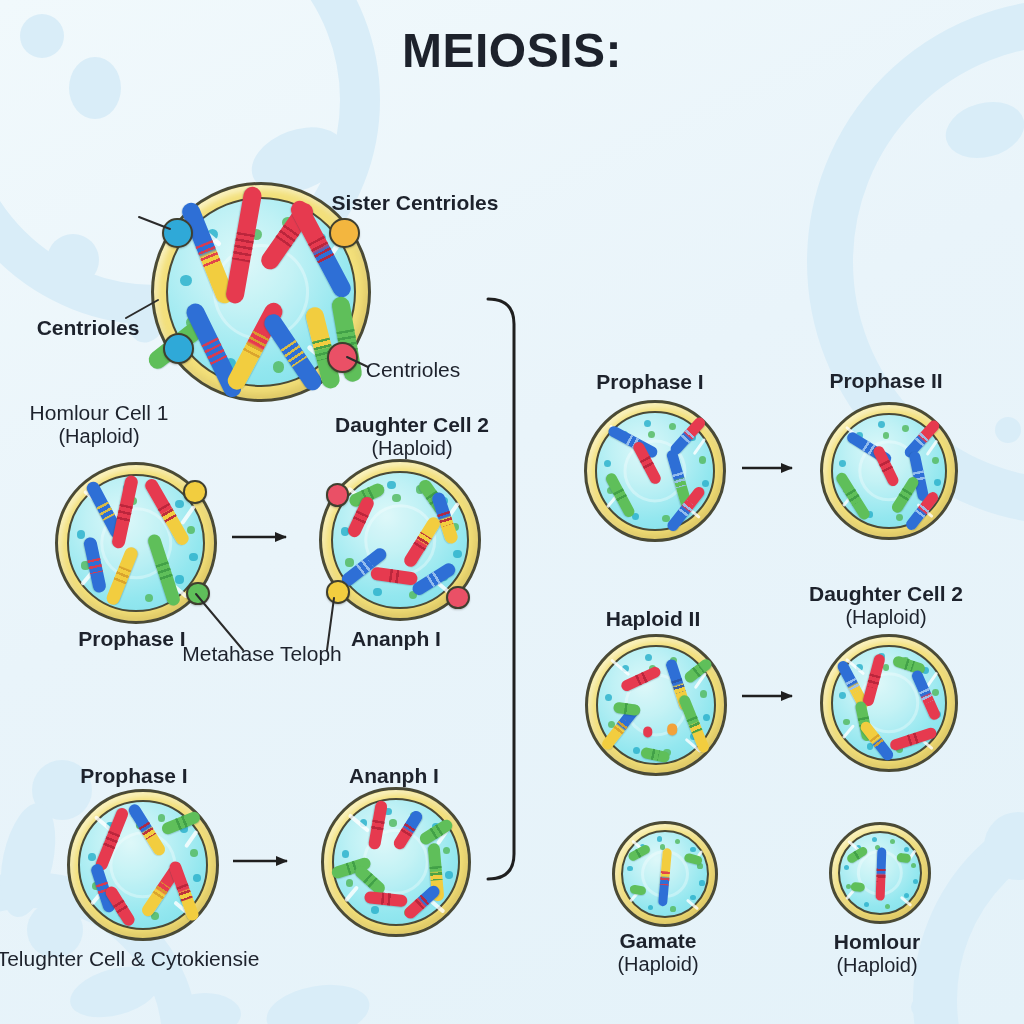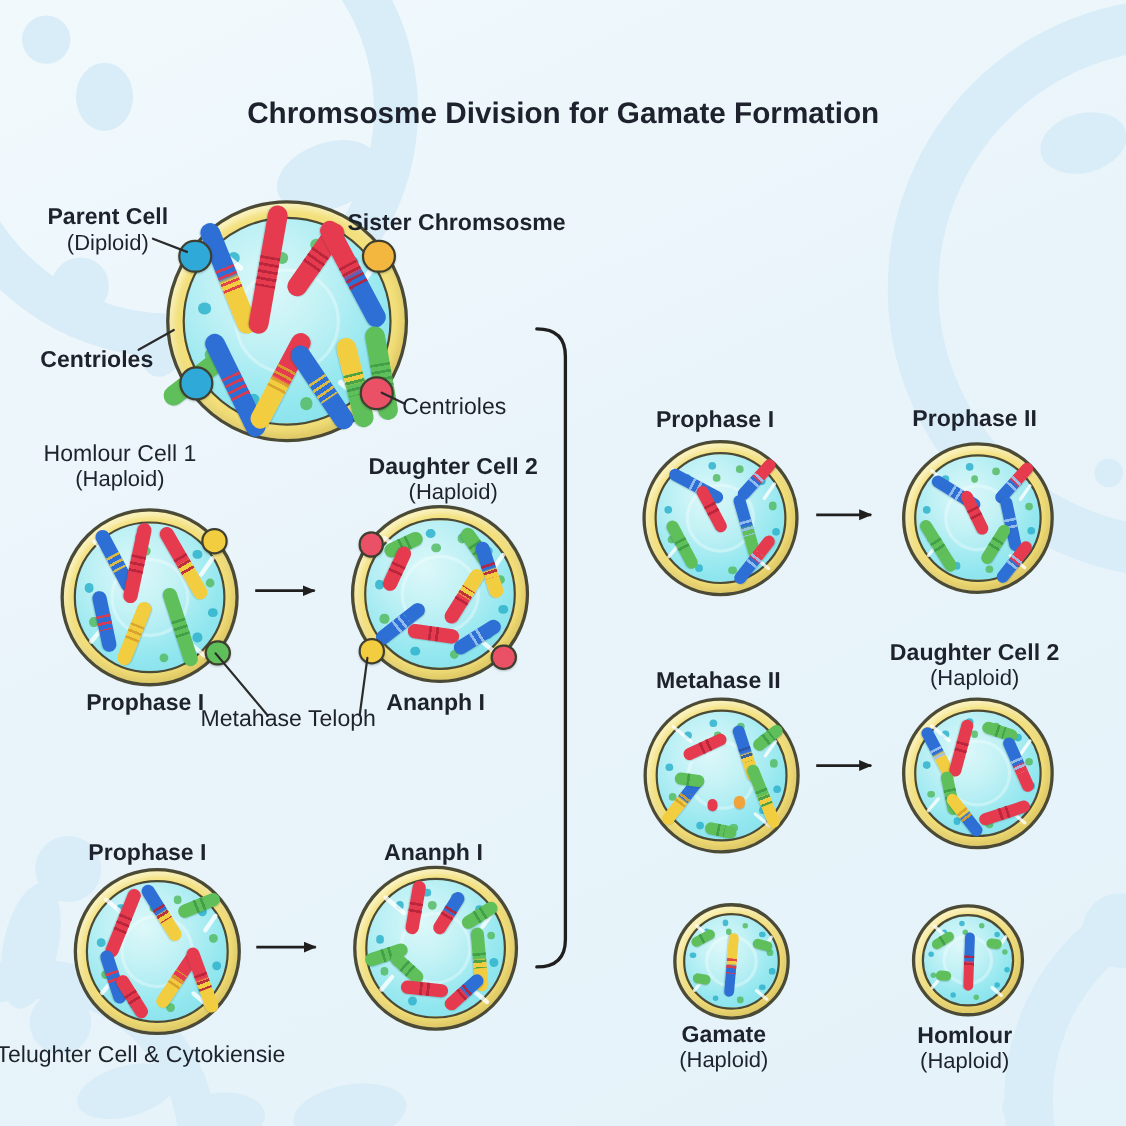--- a/index.html
+++ b/index.html
@@ -531,49 +531,45 @@
     <g stroke="#2b2b2b" stroke-width="2" stroke-linecap="round">
       <line x1="139" y1="217" x2="170" y2="229"></line>
       <line x1="126" y1="318" x2="158" y2="300"></line>
       <line x1="347" y1="357" x2="368" y2="367"></line>
       <line x1="196" y1="594" x2="243" y2="650"></line>
       <line x1="334" y1="598" x2="327" y2="650"></line>
     </g>
   </svg>
 
   <div id="labels-layer">
-    <div class="lbl subtitle" style="left:512px;top:88px">Chromsosme Division for Gamate Formation</div>
-
-    <div class="lbl" style="left:98px;top:186px">
-      <span class="b">Parent Cell</span>
-      <span class="sub">(Diploid)</span>
-    </div>
-    <div class="lbl b" style="left:415px;top:191px">Sister Chromsosme</div>
+    <div class="lbl title" style="left:512px;top:24px">MEIOSIS:</div>
+
+    <div class="lbl b" style="left:415px;top:191px">Sister Centrioles</div>
     <div class="lbl b" style="left:88px;top:316px">Centrioles</div>
     <div class="lbl" style="left:413px;top:358px">Centrioles</div>
 
-    <div class="lbl" style="left:109px;top:401px">
+    <div class="lbl" style="left:99px;top:401px">
       <span>Homlour Cell 1</span>
       <span class="sub">(Haploid)</span>
     </div>
     <div class="lbl" style="left:412px;top:413px">
       <span class="b">Daughter Cell 2</span>
       <span class="sub">(Haploid)</span>
     </div>
     <div class="lbl b" style="left:132px;top:627px">Prophase I</div>
     <div class="lbl" style="left:262px;top:642px">Metahase Teloph</div>
     <div class="lbl b" style="left:396px;top:627px">Ananph I</div>
 
     <div class="lbl b" style="left:134px;top:764px">Prophase I</div>
     <div class="lbl b" style="left:394px;top:764px">Ananph I</div>
     <div class="lbl" style="left:128px;top:947px">Telughter Cell &amp; Cytokiensie</div>
 
     <div class="lbl b" style="left:650px;top:370px">Prophase I</div>
     <div class="lbl b" style="left:886px;top:369px">Prophase II</div>
-    <div class="lbl b" style="left:653px;top:607px">Metahase II</div>
+    <div class="lbl b" style="left:653px;top:607px">Haploid II</div>
     <div class="lbl" style="left:886px;top:582px">
       <span class="b">Daughter Cell 2</span>
       <span class="sub">(Haploid)</span>
     </div>
     <div class="lbl" style="left:658px;top:929px">
       <span class="b">Gamate</span>
       <span class="sub">(Haploid)</span>
     </div>
     <div class="lbl" style="left:877px;top:930px">
       <span class="b">Homlour</span>

